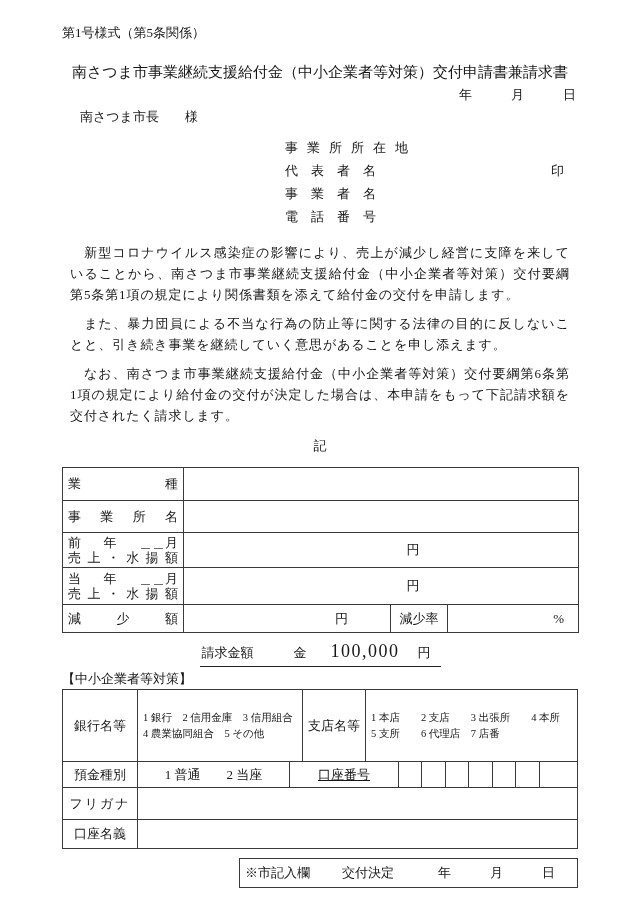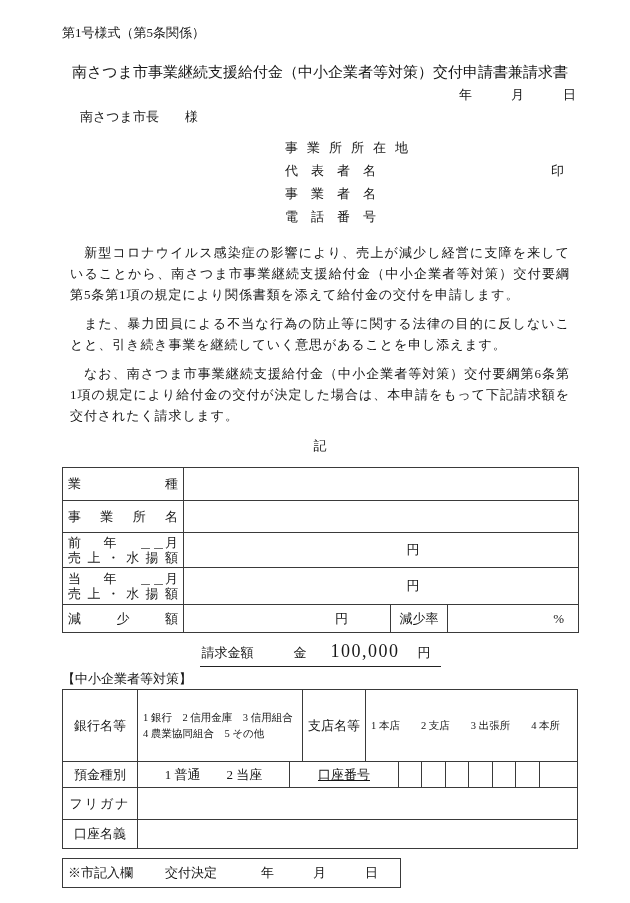--- a/index.html
+++ b/index.html
@@ -61,21 +61,21 @@
   .optcell { display:flex; flex-direction:row; }
   .write-space { height:24px; border-bottom:1px solid #3a3a3a; }
   .opts { flex:1; display:flex; flex-direction:column; justify-content:center; padding:1px 5px; font-size:10.5px; line-height:16px; }
   .center-txt { display:flex; align-items:center; justify-content:center; }
   .digits { display:flex; flex:1; }
   .dcell { flex:1; border-left:1px solid #3a3a3a; box-sizing:border-box; }
   .dcell:first-child { border-left:none; }
   .dcell.wide { flex:1.65; }
   .furi { letter-spacing:2px; }
 
-  .footer-box { margin-top:9px; width:339px; height:30px;
+  .footer-box { margin-top:9px; margin-left:177px; width:339px; height:30px;
     border:1px solid #3a3a3a; box-sizing:border-box; display:flex; align-items:center; }
   .fb-note { padding-left:5px; }
   .fb-decision { margin-left:32px; }
   .fb-date { margin-left:44px; }
 </style>
 </head>
 <body>
 
 <div class="page">
 
@@ -200,20 +200,21 @@
         <div class="opts">
           <div>1 銀行　2 信用金庫　3 信用組合</div>
           <div>4 農業協同組合　5 その他</div>
         </div>
       </div>
       <div class="cell wA3 lblc">支店名等</div>
       <div class="cell wA4 optcell">
         <div class="write-space"></div>
         <div class="opts">
           <div>1 本店　　2 支店　　3 出張所　　4 本所</div>
+          <div>5 支所　　6 代理店　7 店番</div>
         </div>
       </div>
     </div>
     <div class="t2-row rowB">
       <div class="cell wB1 lblc">預金種別</div>
       <div class="cell wB2 center-txt">1 普通　　2 当座</div>
       <div class="cell wB3 lblc">口座番号</div>
       <div class="cell wB4 digits">
         <div class="dcell"></div>
         <div class="dcell"></div>

